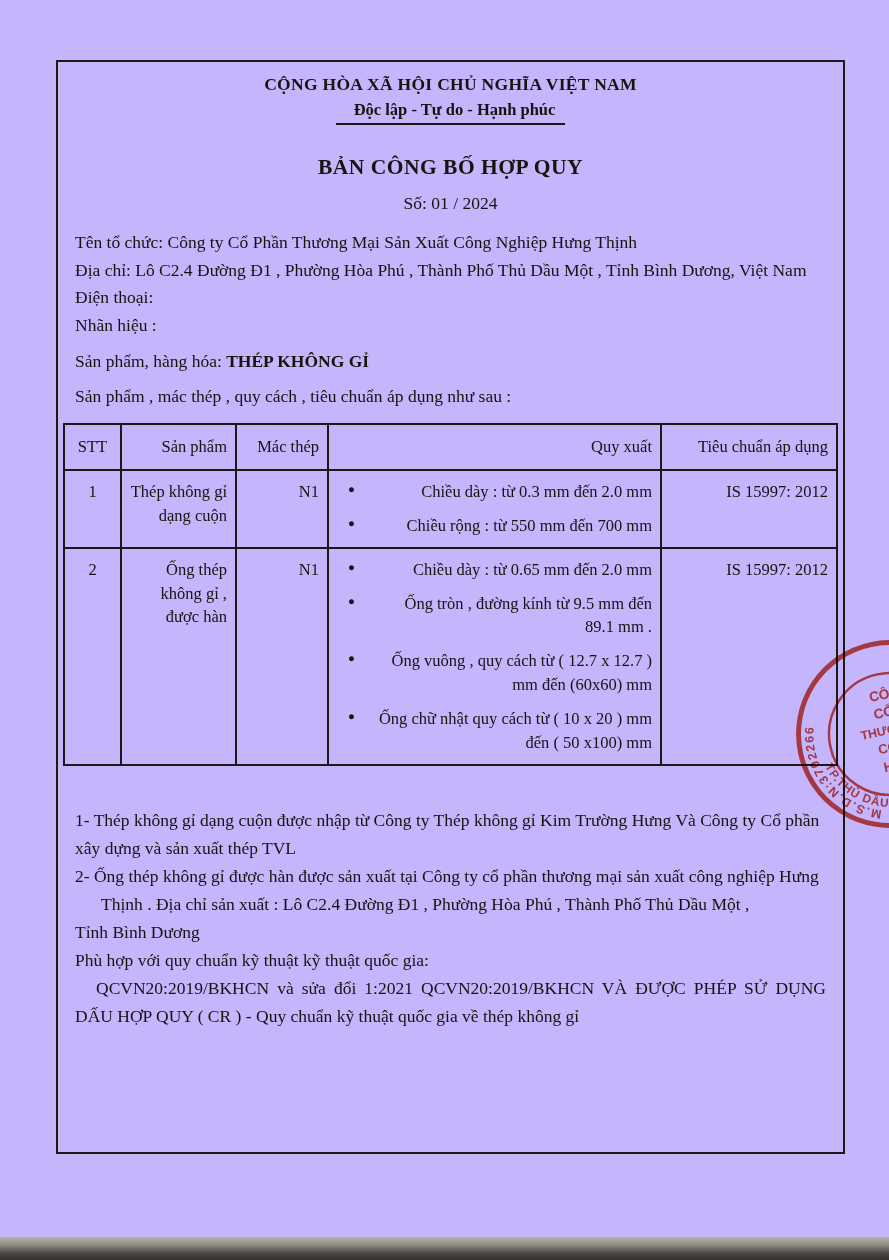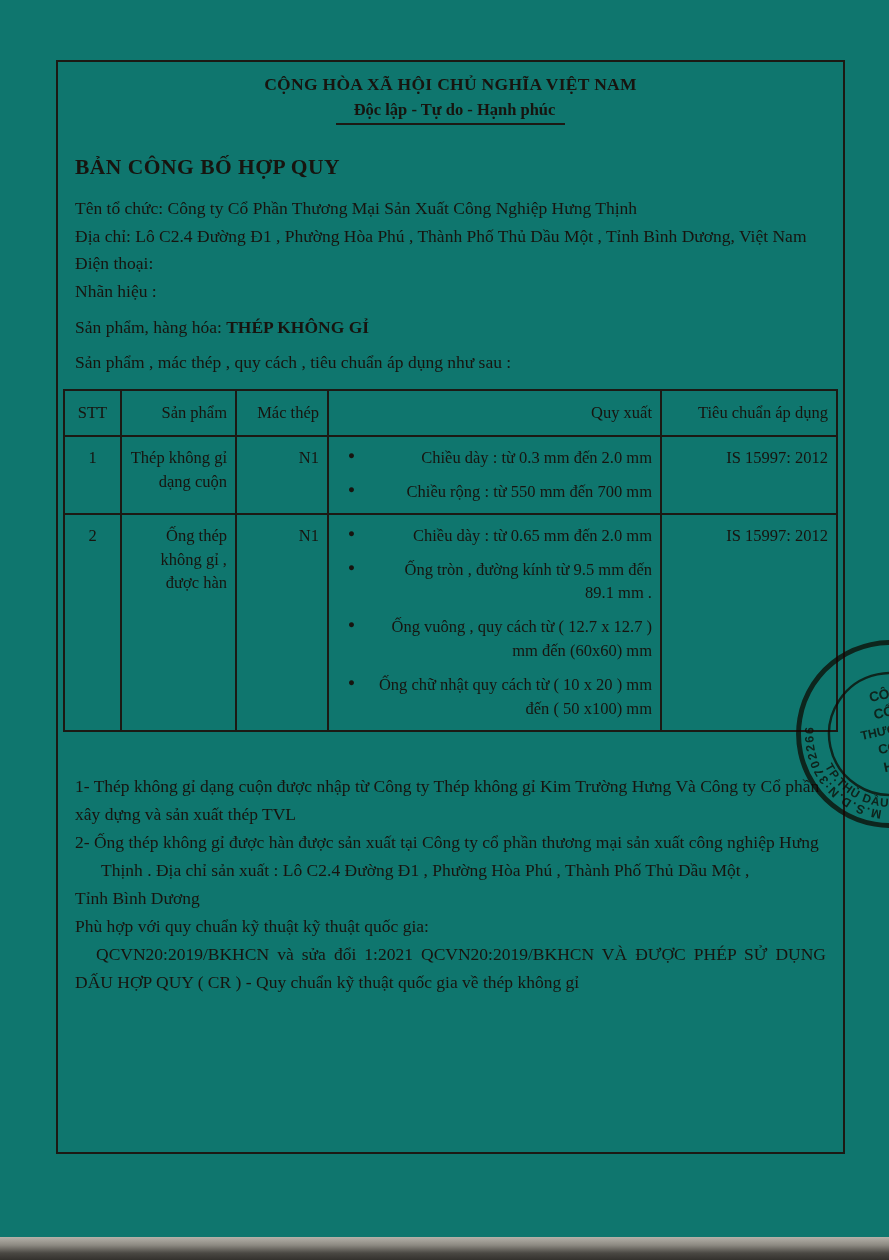--- a/index.html
+++ b/index.html
@@ -4,35 +4,35 @@
 <style>
   * { box-sizing: border-box; }
   html,body { margin:0; padding:0; }
   body {
     width:889px; height:1260px;
     background:#e9e7e1;
     font-family:"Liberation Serif","DejaVu Serif",serif;
   }
   .page {
     position:relative; width:889px; height:1260px;
-    background:#0f766e; overflow:hidden; color:#17140f;
+    background:#c4b5fd; overflow:hidden; color:#17140f;
   }
   .frame {
     position:absolute; left:56px; top:60px;
     width:789px; height:1094px;
     border:2px solid #1c1914;
     padding:12px 17px 0 17px;
   }
   .nat-title { text-align:center; font-weight:bold; font-size:17.5px; letter-spacing:.3px; }
   .motto-wrap { text-align:center; margin-top:5px; }
   .motto {
     display:inline-block; font-weight:bold; font-size:16.5px;
     border-bottom:2px solid #1c1914; padding:0 10px 3px 18px;
   }
-  .doc-title { text-align:left; font-weight:bold; font-size:21.5px; letter-spacing:.5px; margin:30px 0 0; }
+  .doc-title { text-align:center; font-weight:bold; font-size:21.5px; letter-spacing:.5px; margin:30px 0 0; }
   .doc-number { text-align:center; font-size:17.5px; margin-top:13px; }
   .body-text { margin-top:15px; }
   .body-text p { font-size:17.5px; line-height:1.58; margin:0; }
   .gap-top { margin-top:8px !important; }
   .indent-sm { margin-left:8px; }
   .bold { font-weight:bold; }
 
   table.conf-table {
     border-collapse:collapse;
     margin:12px -12px 0 -12px;
@@ -92,20 +92,21 @@
 
 <div class="page">
   <div class="frame">
 
     <div class="nat-title">CỘNG HÒA XÃ HỘI CHỦ NGHĨA VIỆT NAM</div>
     <div class="motto-wrap">
       <span class="motto">Độc lập - Tự do - Hạnh phúc</span>
     </div>
 
     <div class="doc-title">BẢN CÔNG BỐ HỢP QUY</div>
+    <div class="doc-number">Số: 01 / 2024</div>
 
     <div class="body-text">
       <p>Tên tổ chức: Công ty Cổ Phần Thương Mại Sản Xuất Công Nghiệp Hưng Thịnh</p>
       <p>Địa chỉ: Lô C2.4 Đường Đ1 , Phường Hòa Phú , Thành Phố Thủ Dầu Một , Tỉnh Bình Dương, Việt Nam</p>
       <p>Điện thoại:</p>
       <p class="indent-sm">Nhãn hiệu :</p>
       <p class="indent-sm gap-top"><span>Sản phẩm, hàng hóa: </span><span class="bold">THÉP KHÔNG GỈ</span></p>
       <p class="indent-sm gap-top">Sản phẩm , mác thép , quy cách , tiêu chuẩn áp dụng như sau :</p>
     </div>
 

